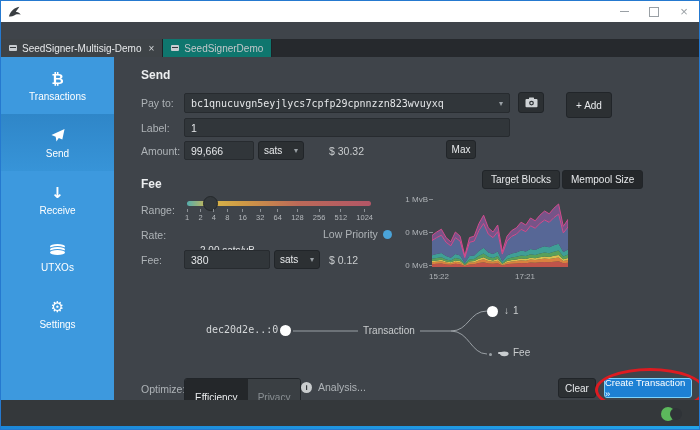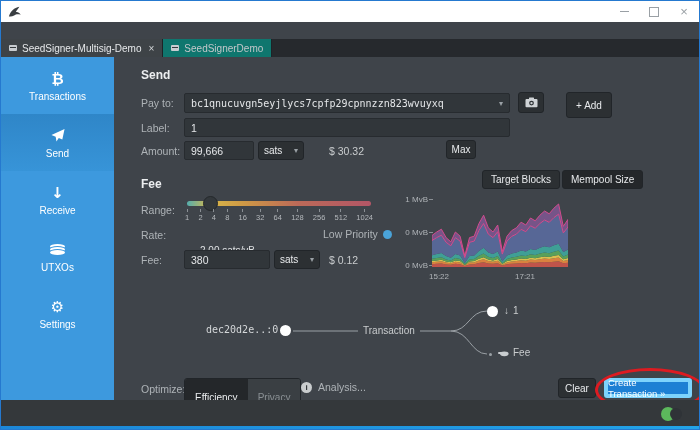--- a/index.html
+++ b/index.html
@@ -42,21 +42,21 @@
   .net-dark{position:absolute;left:9px;top:2px;width:12px;height:12px;border-radius:50%;background:#2f3337;}
   .bottom-edge{position:absolute;left:0;right:0;bottom:0;height:3px;background:linear-gradient(90deg,#1c87d8,#22a3e8);}
   
   .abs{position:absolute;}
   .heading{font-weight:bold;font-size:12px;color:#eceef0;}
   .flabel{color:#aeb3b7;font-size:10.5px;}
   .field{background:#31363a;border:1px solid #272b2f;border-radius:2px;color:#e4e6e8;display:flex;align-items:center;padding:0 6px;box-sizing:border-box;font-size:10.5px;}
   .mono{font-family:"DejaVu Sans Mono",monospace;font-size:10px;}
   .caret{margin-left:auto;color:#9aa0a5;font-size:8px;}
   .btn{background:#2c3033;border:1px solid #212529;border-radius:3px;color:#e8eaec;display:flex;align-items:center;justify-content:center;font-size:10px;cursor:pointer;box-sizing:border-box;}
-  .btn-blue{background:#1d80d4;border:4px solid #7dd3fc;color:#fff;}
+  .btn-blue{background:#1d80d4;border:1px solid #7dd3fc;color:#fff;}
   .dd{background:#2c3033;border:1px solid #212529;border-radius:3px;color:#e8eaec;display:flex;align-items:center;padding:0 5px;font-size:10px;cursor:pointer;box-sizing:border-box;}
   
   .slider-track{position:absolute;left:186px;top:200px;width:184px;height:5px;border-radius:3px;background:linear-gradient(90deg,#55aeae 0%,#d9b84a 12%,#cf9a45 30%,#bc6a58 60%,#b25666 100%);cursor:pointer;}
   .slider-knob{position:absolute;left:202px;top:195px;width:13px;height:13px;border-radius:50%;background:#33383c;border:1px solid #24282b;cursor:grab;}
   .ticks{position:absolute;left:184px;top:208px;width:188px;display:flex;justify-content:space-between;}
   .tick{display:flex;flex-direction:column;align-items:center;color:#b4b8bc;font-size:7.5px;}
   .tick::before{content:"";width:1px;height:3px;background:#8a8f94;margin-bottom:1px;}
   
   .seg{position:absolute;left:183px;top:377px;display:flex;border-radius:3px;overflow:hidden;border:1px solid #212529;}
   .seg-btn{padding:13px 10px;font-size:10px;cursor:pointer;}

